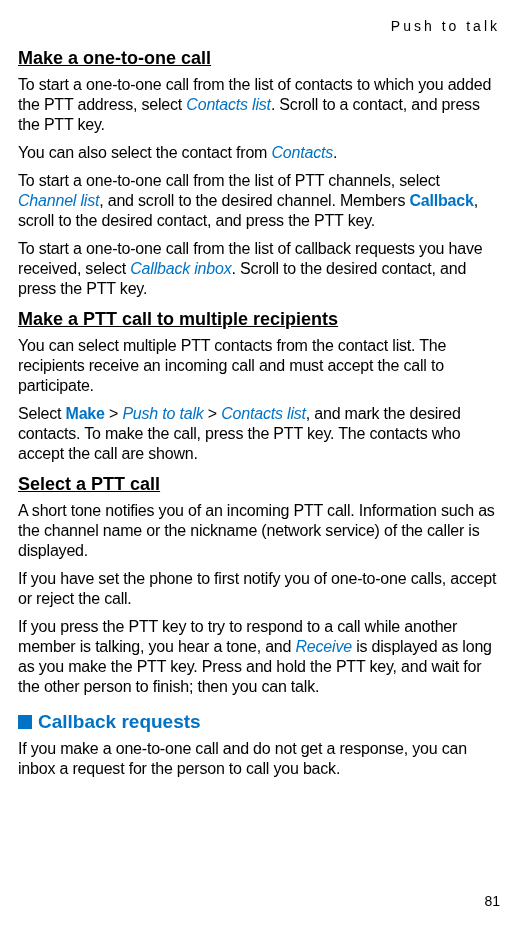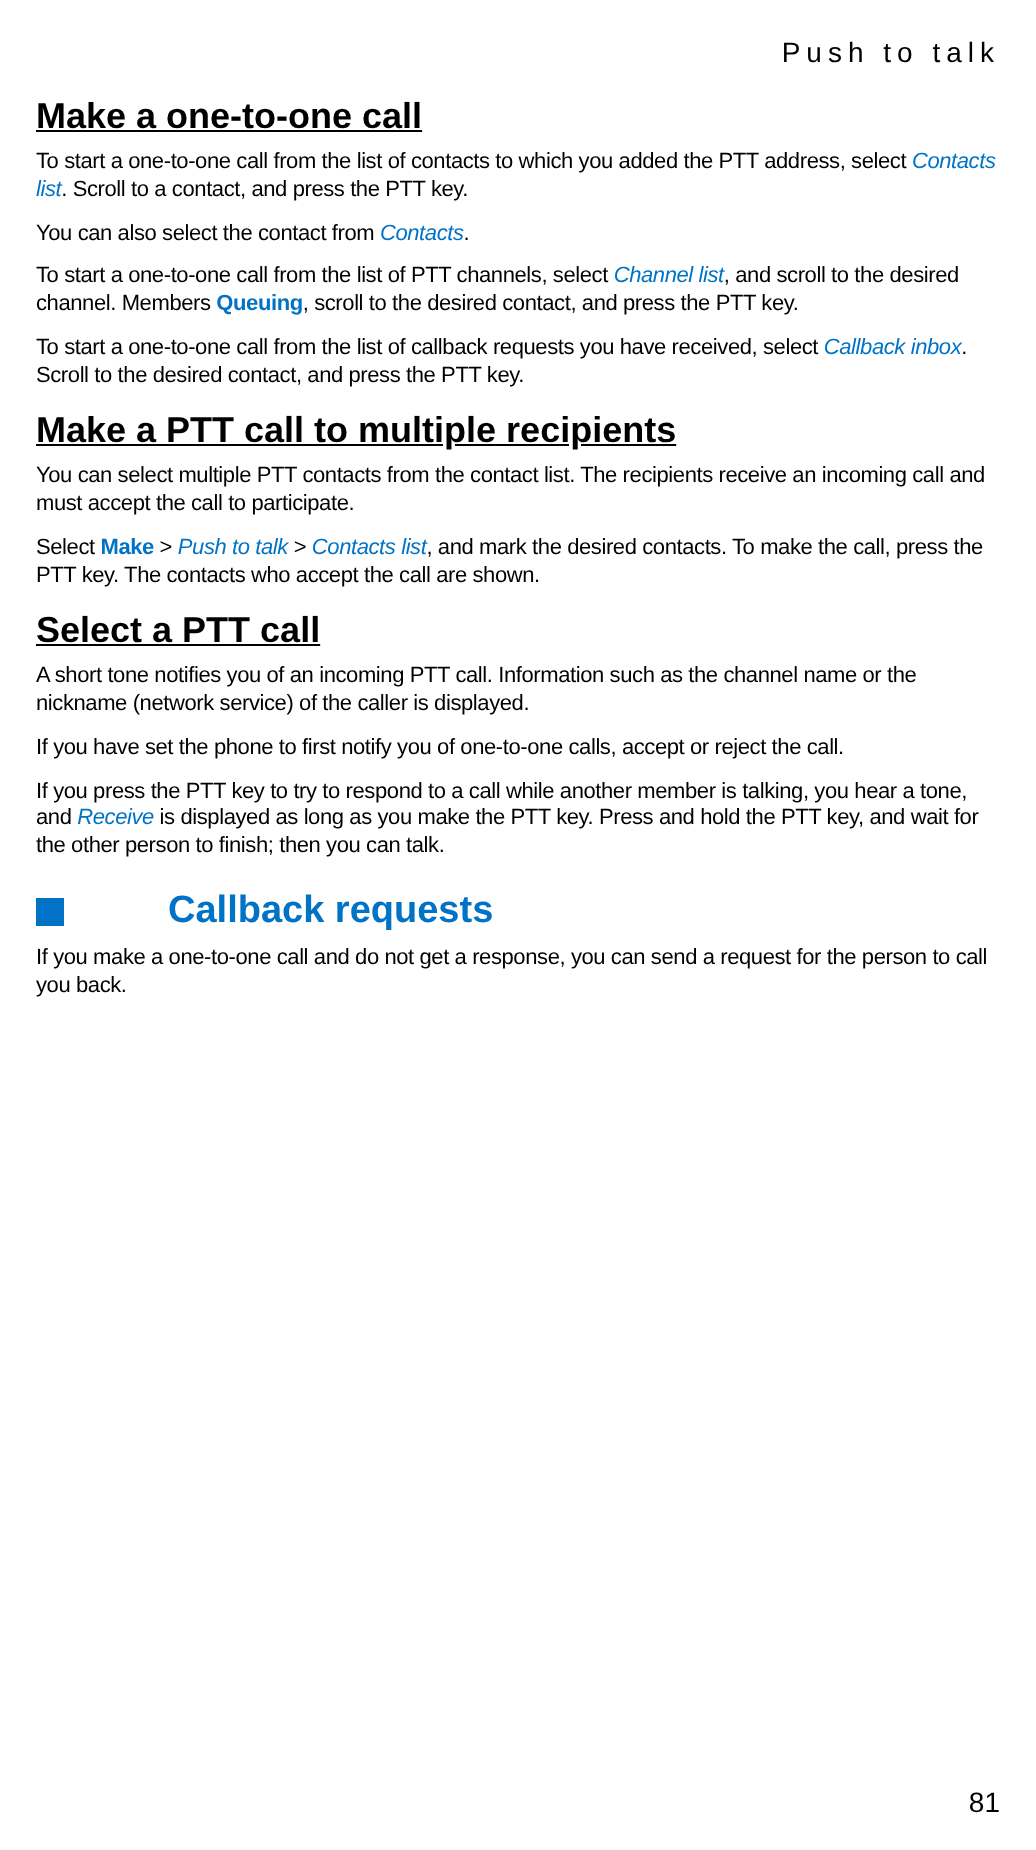--- a/index.html
+++ b/index.html
@@ -28,40 +28,39 @@
       font-weight: bold;
       text-decoration: underline;
       margin-top: 10px;
       margin-bottom: 6px;
     }
     .section-heading.first {
       margin-top: 0;
       text-decoration: underline;
     }
     .body-text {
-      font-size: 11px;
+      font-size: 16px;
       line-height: 1.25;
       margin-bottom: 8px;
       letter-spacing: -0.2px;
     }
     .link {
       color: #0073c6;
       font-style: italic;
     }
     .link-bold {
       color: #0073c6;
       font-weight: bold;
       font-style: normal;
     }
     .callback-row {
       display: flex;
       align-items: center;
       margin-top: 14px;
       margin-bottom: 6px;
-      gap: 46px;
     }
     .square {
       width: 14px;
       height: 14px;
       background: #0073c6;
       display: inline-block;
       margin-right: 6px;
     }
     .callback-title {
       font-size: 19px;
@@ -89,21 +88,21 @@
 
 <p class="body-text">
   <span>To start a one-to-one call from the list of contacts to which you added the PTT address, select </span><span class="link">Contacts list</span><span>. Scroll to a contact, and press the PTT key.</span>
 </p>
 
 <p class="body-text">
   <span>You can also select the contact from </span><span class="link">Contacts</span><span>.</span>
 </p>
 
 <p class="body-text">
-  <span>To start a one-to-one call from the list of PTT channels, select </span><span class="link">Channel list</span><span>, and scroll to the desired channel. Members </span><span class="link-bold">Queuing</span><span>, scroll to the desired contact, and press the PTT key.</span>
+  <span>To start a one-to-one call from the list of PTT channels, select </span><span class="link">Channel list</span><span>, and scroll to the desired channel. Members </span><span class="link-bold">Callback</span><span>, scroll to the desired contact, and press the PTT key.</span>
 </p>
 
 <p class="body-text">
   <span>To start a one-to-one call from the list of callback requests you have received, select </span><span class="link">Callback inbox</span><span>. Scroll to the desired contact, and press the PTT key.</span>
 </p>
 
 <div class="section-heading">Make a PTT call to multiple recipients</div>
 
 <p class="body-text">You can select multiple PTT contacts from the contact list. The recipients receive an incoming call and must accept the call to participate.</p>
 
@@ -119,15 +118,15 @@
 
 <p class="body-text">
   <span>If you press the PTT key to try to respond to a call while another member is talking, you hear a tone, and </span><span class="link">Receive</span><span> is displayed as long as you make the PTT key. Press and hold the PTT key, and wait for the other person to finish; then you can talk.</span>
 </p>
 
 <div class="callback-row">
   <span class="square"></span>
   <span class="callback-title">Callback requests</span>
 </div>
 
-<p class="body-text">If you make a one-to-one call and do not get a response, you can send a request for the person to call you back.</p>
+<p class="body-text">If you make a one-to-one call and do not get a response, you can inbox a request for the person to call you back.</p>
 
 <div class="page-number">81</div>
 
 </body></html>

